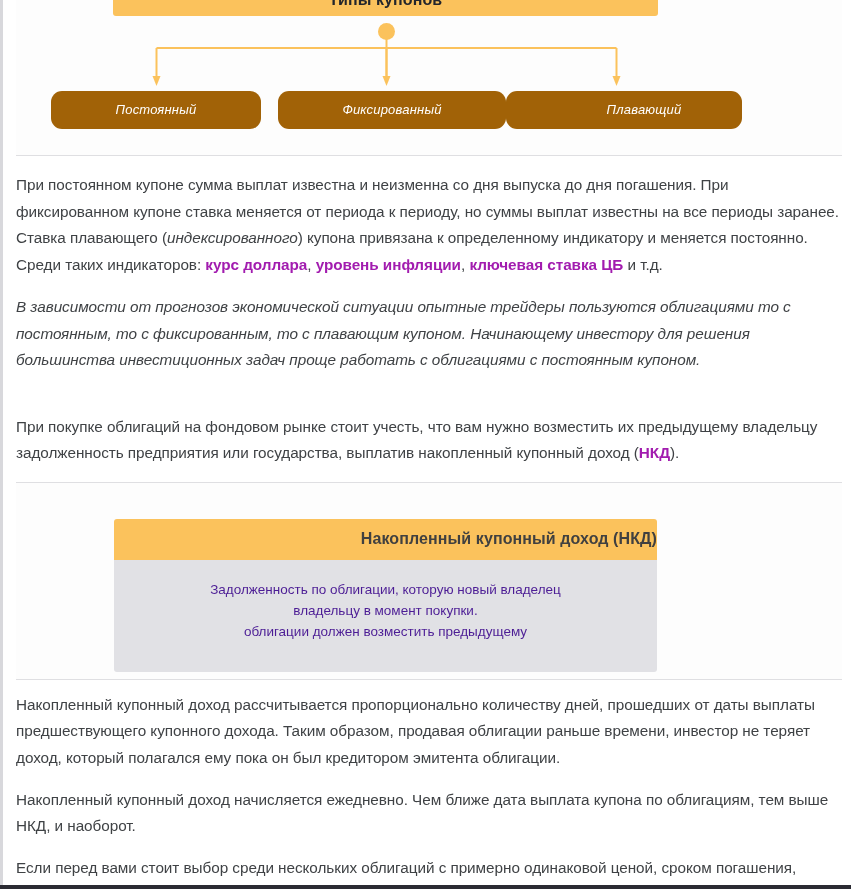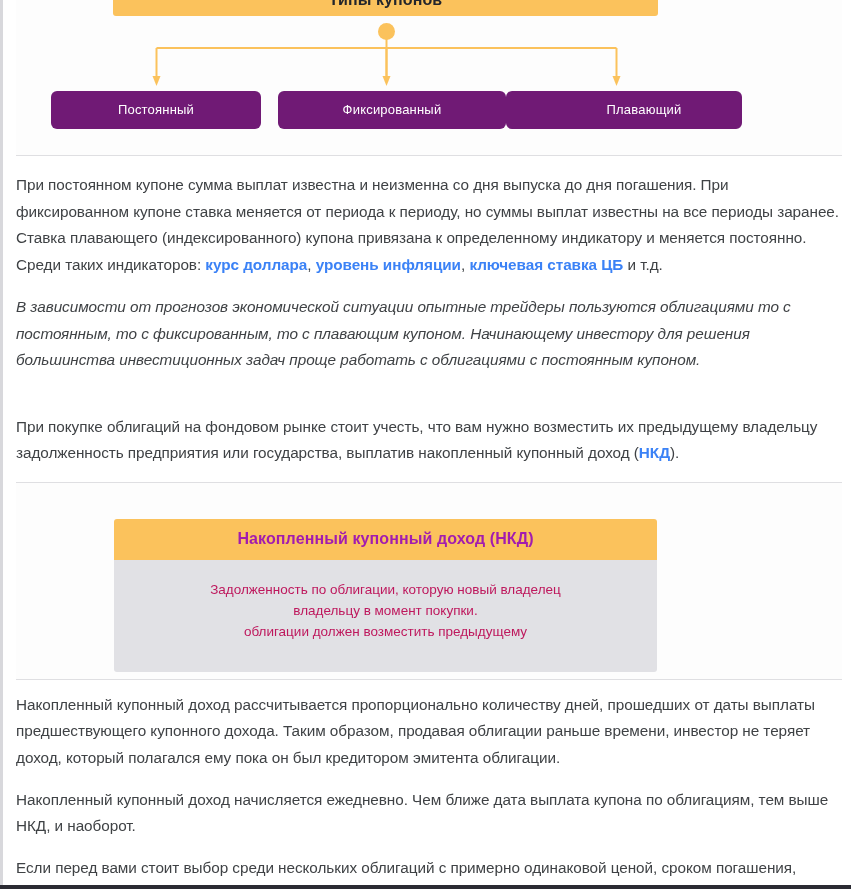--- a/index.html
+++ b/index.html
@@ -72,27 +72,28 @@
   }
   .dg1-svg {
     position: absolute;
     left: 0; top: 0;
     width: 826px; height: 155px;
   }
   .dg1-box {
     position: absolute;
     top: 91px;
     height: 38px;
-    background: #701a75;
-    border-radius: 6px;
+    background: #a16207;
+    border-radius: 11px;
     color: #ffffff;
     font-size: 13px;
     text-align: center;
     line-height: 38px;
     letter-spacing: .2px;
+    font-style: italic;
   }
   .dg1-box.b1 { left: 35px;  width: 210px; }
   .dg1-box.b2 { left: 262px; width: 228px; }
   .dg1-box.b3 { left: 490px; width: 236px; padding-left: 40px; }
 
   
   .sep {
     width: 826px;
     height: 1px;
     background: #dfdfe2;
@@ -104,52 +105,52 @@
     font-size: 15.3px;
     line-height: 26.5px;
     color: #3f4245;
     letter-spacing: -0.05px;
     width: 826px;
   }
   .para.p1 { margin-top: 16px; }
   .para.p2 { margin-top: 16px; font-style: italic; }
   .para.p3 { margin-top: 40px; }
   .hl {
-    color: #3b82f6;
+    color: #a21caf;
     font-weight: bold;
   }
-  .ital { }
+  .ital { font-style: italic; }
 
   
   .diagram-two {
     position: relative;
     width: 826px;
     height: 196px;
     background: #fdfdfd;
   }
   .dg2-card {
     position: absolute;
     left: 98px;
     top: 36px;
     width: 543px;
     border-radius: 3px;
     overflow: hidden;
   }
   .dg2-head {
     background: #fbc25c;
-    color: #a21caf;
+    color: #404040;
     font-size: 16px;
     font-weight: bold;
-    text-align: center;
+    text-align: right;
     padding: 11px 0 12px;
     letter-spacing: .1px;
   }
   .dg2-body {
     background: #e1e1e5;
-    color: #be185d;
+    color: #4c1d95;
     font-size: 13.5px;
     line-height: 21px;
     text-align: center;
     padding: 19px 40px 30px;
   }
 
   
   .para.p4 { margin-top: 12px; }
   .para.p5 { }
   .para.p6 { margin-top: 0px; }

